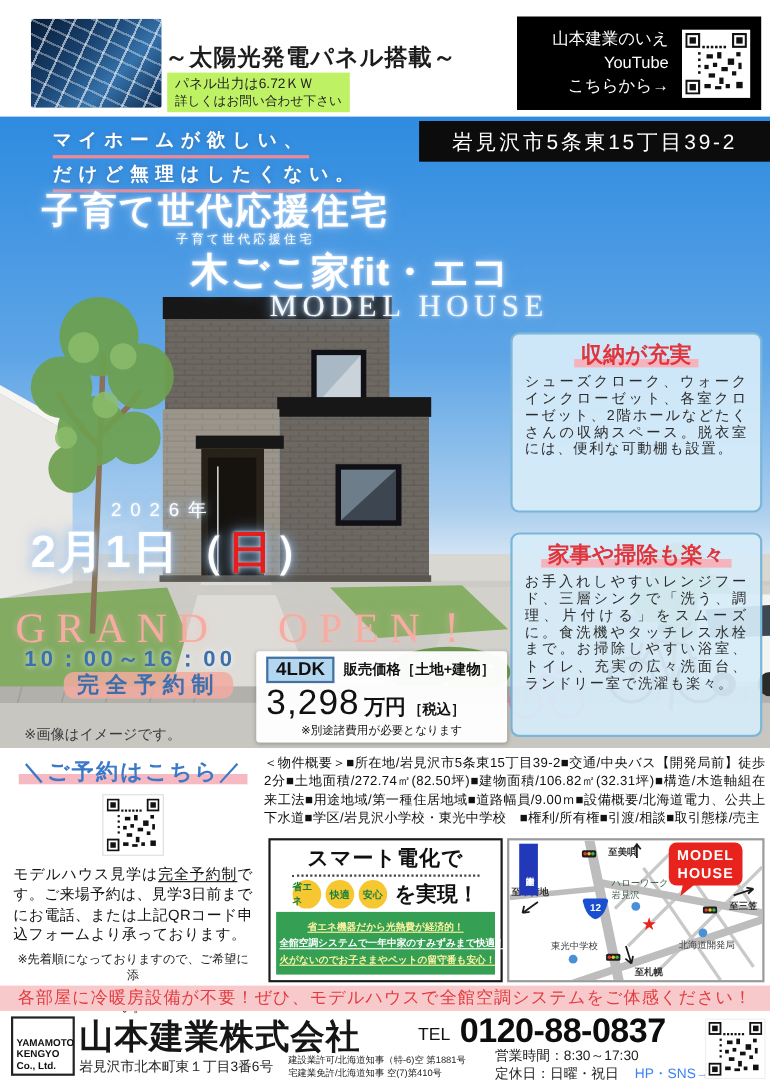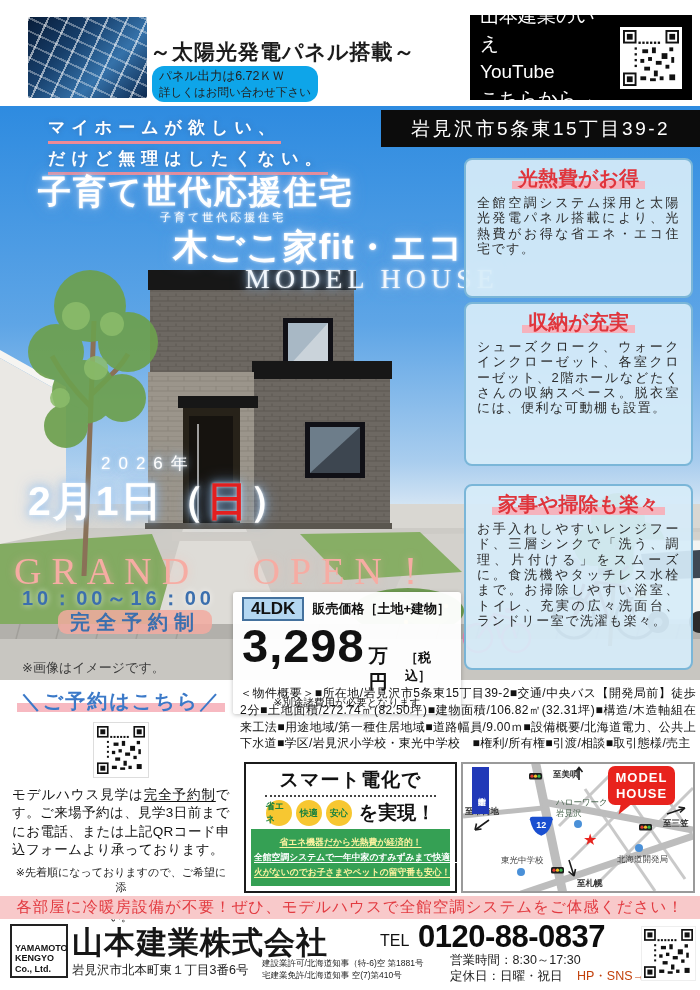--- a/index.html
+++ b/index.html
@@ -14,28 +14,28 @@
 
   
   .solar-img {
     left:28px; top:17px; width:119px; height:81px; border-radius:2px;
     background:
       repeating-linear-gradient(115deg, rgba(255,255,255,.55) 0 2px, transparent 2px 18px),
       repeating-linear-gradient(25deg, rgba(255,255,255,.35) 0 2px, transparent 2px 12px),
       linear-gradient(135deg,#081c38 0%,#173f6b 35%,#3572aa 65%,#0d2a50 100%);
   }
   .solar-title { left:150px; top:38px; font-size:21px; font-weight:600; color:#1c1c1c; letter-spacing:1px; }
-  .solar-note { left:152px; top:66px; width:166px; background:#0ea5e9; padding:3px 7px; line-height:1.25;border-radius:12px; }
+  .solar-note { left:152px; top:66px; width:166px; background:#bef264; padding:3px 7px; line-height:1.25; }
   .solar-note .l1 { font-size:12.5px; color:#222; }
   .solar-note .l2 { font-size:11.5px; color:#222; }
   .yt-box {
     left:470px; top:15px; width:222px; height:85px; background:#000; color:#fff;
     display:flex; align-items:center; justify-content:space-between; padding:8px 10px;
   }
-  .yt-text { text-align:left; width:128px; line-height:1.45; font-size:19px; }
+  .yt-text { text-align:right; width:128px; line-height:1.45; font-size:15px; }
   .qr { background:#fff; }
   .qr svg { display:block; width:100%; height:100%; }
 
   
   .photo {
     left:0; top:106px; width:700px; height:574px;
     background:linear-gradient(180deg,#2e8be0 0%,#5ea5e6 38%,#a9cdee 62%,#d6e6f4 70%,#d6e6f4 100%);
   }
   .photo svg { position:absolute; left:0; top:0; }
 
@@ -77,21 +77,21 @@
   .img-note { left:22px; top:553px; color:#3a3a3a; font-size:13px; }
 
   .price-box {
     left:233px; top:486px; width:228px; background:rgba(255,255,255,.96);
     border-radius:3px; padding:5px 9px 4px; box-shadow:0 1px 4px rgba(0,0,0,.25);
   }
   .price-row1 { display:flex; align-items:center; gap:8px; }
   .ldk { background:#b4d7f1; border:2px solid #44719d; font-size:17px; font-weight:bold; padding:0 7px; color:#111; }
   .price-label { font-size:13px; font-weight:bold; color:#111; }
   .price-row2 { display:flex; align-items:baseline; margin-top:1px; }
-  .price-amount { font-size:47px; font-weight:700; letter-spacing:1px; line-height:1; }
+  .price-amount { font-size:32px; font-weight:400; letter-spacing:1px; line-height:1; }
   .price-unit { font-size:19px; font-weight:bold; margin-left:4px; }
   .price-tax  { font-size:13px; font-weight:bold; margin-left:2px; }
   .price-note { font-size:10.5px; text-align:center; margin-top:1px; }
 
   
   .overview { left:240px; top:685px; width:456px; font-size:12px; line-height:1.4; letter-spacing:.3px; color:#111; text-align:justify; }
 
   .reserve { left:12px; top:688px; width:218px; text-align:center; }
   .reserve h2 { color:#3b79c8; font-size:20px; letter-spacing:2px; }
   .reserve h2 span { background:linear-gradient(transparent 58%, #f7b9c1 58%); padding:0 4px; }
@@ -130,21 +130,21 @@
   .logo-box { left:10px; top:924px; width:58px; height:54px; border:2px solid #222; background:#fff;
               display:flex; flex-direction:column; justify-content:flex-end; padding:2px 3px; }
   .logo-box div { font-size:9px; font-weight:bold; line-height:1.15; color:#111; }
   .company { left:72px; top:922px; font-size:31px; font-weight:bold; letter-spacing:1px; color:#161616; }
   .f-addr { left:72px; top:962px; font-size:12.5px; color:#222; }
   .licenses { left:262px; top:958px; font-size:8.5px; line-height:1.4; color:#222; }
   .tel-label { left:380px; top:932px; font-size:16px; color:#111; }
   .tel-num { left:418px; top:919px; font-size:31px; font-weight:800; letter-spacing:-.5px; color:#0d0d0d; }
   .f-hours { left:450px; top:952px; font-size:12.5px; color:#222; }
   .f-holiday { left:450px; top:968px; font-size:12.5px; color:#222; }
-  .f-sns { left:577px; top:968px; font-size:12.5px; color:#c2410c; }
+  .f-sns { left:577px; top:968px; font-size:12.5px; color:#3b82f6; }
   .f-qr { left:641px; top:926px; width:55px; height:55px; padding:2px; border:1px solid #eee; }
 </style>
 </head>
 <body>
 
 <svg width="0" height="0" style="position:absolute">
   <defs>
     <g id="qr-sym">
       <rect x="0" y="0" width="29" height="29" fill="#fff"></rect>
       <g fill="#111">
@@ -360,24 +360,20 @@
 
     <div class="abs catch">
       <div><span>マイホームが欲しい、</span></div>
       <div class="c2"><span>だけど無理はしたくない。</span></div>
     </div>
     <div class="abs title-main glow">子育て世代応援住宅</div>
     <div class="abs title-ruby glow">子育て世代応援住宅</div>
     <div class="abs title-sub glow">木ごこ家fit・エコ</div>
     <div class="abs title-en serif glow">MODEL HOUSE</div>
 
-    <div class="abs feature f1">
-      <h3><span>光熱費がお得</span></h3>
-      <p>全館空調システム採用と太陽光発電パネル搭載により、光熱費がお得な省エネ・エコ住宅です。</p>
-    </div>
     <div class="abs feature f2">
       <h3><span>収納が充実</span></h3>
       <p>シューズクローク、ウォークインクローゼット、各室クローゼット、2階ホールなどたくさんの収納スペース。脱衣室には、便利な可動棚も設置。</p>
     </div>
     <div class="abs feature f3">
       <h3><span>家事や掃除も楽々</span></h3>
       <p>お手入れしやすいレンジフード、三層シンクで「洗う、調理、片付ける」をスムーズに。食洗機やタッチレス水栓まで。お掃除しやすい浴室、トイレ、充実の広々洗面台、ランドリー室で洗濯も楽々。</p>
     </div>
 
     <div class="abs open-year glow">2026年</div>

